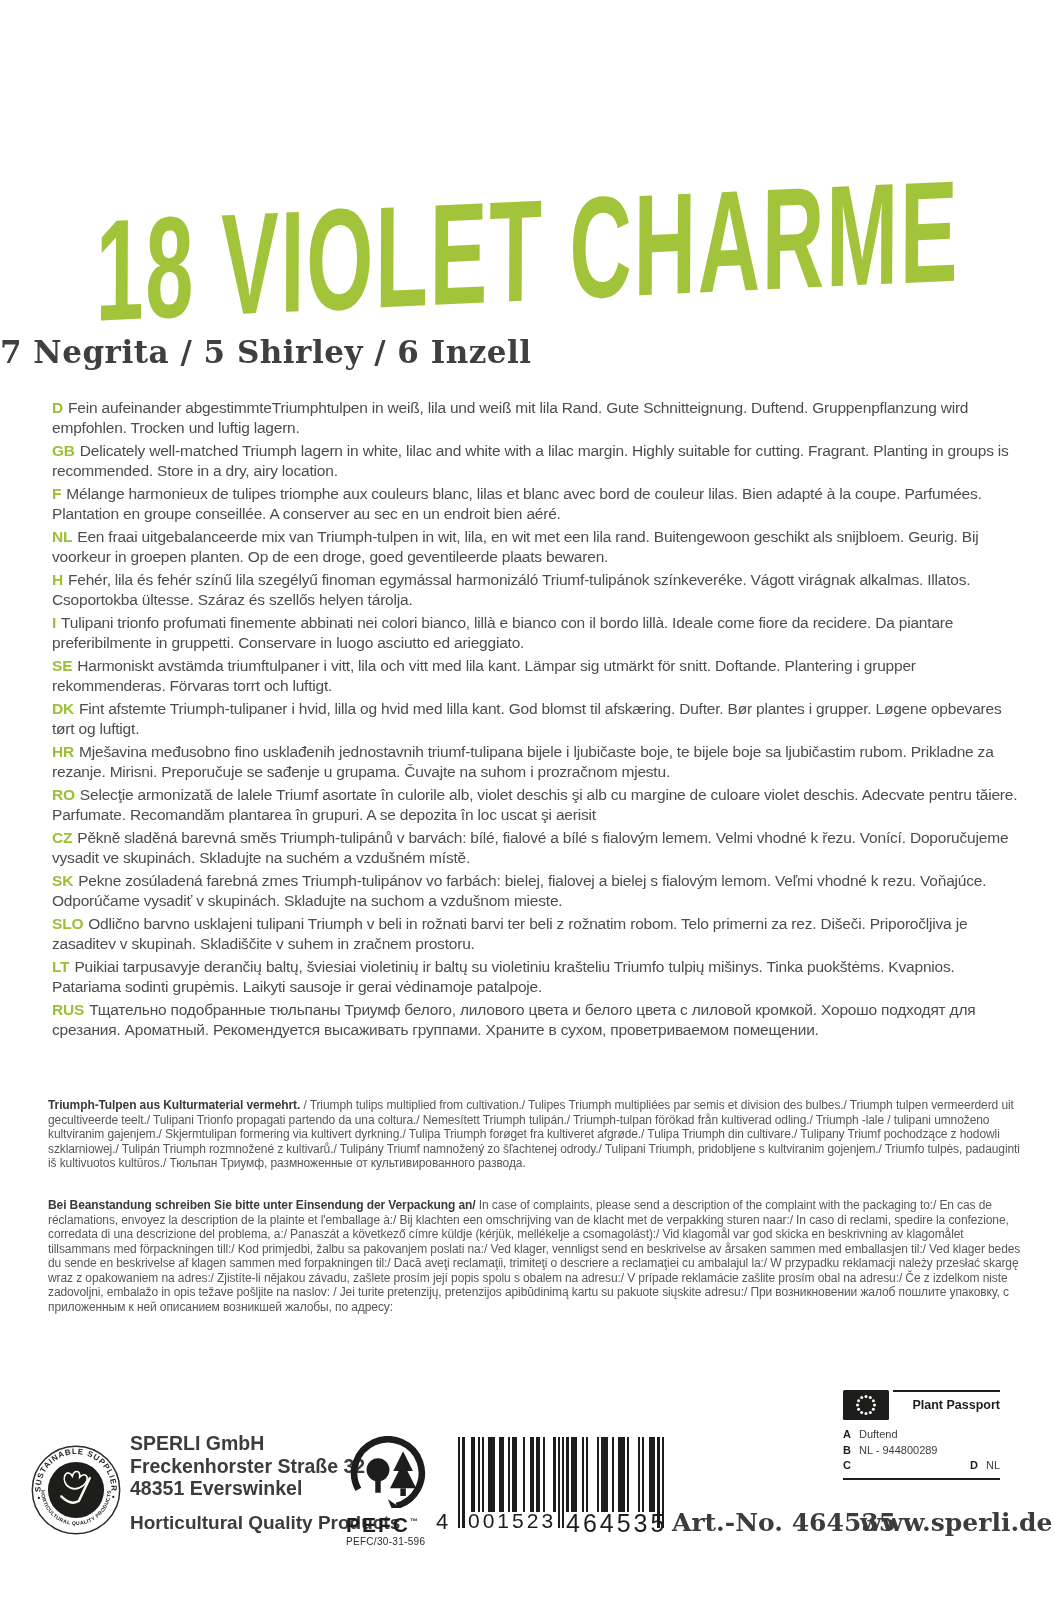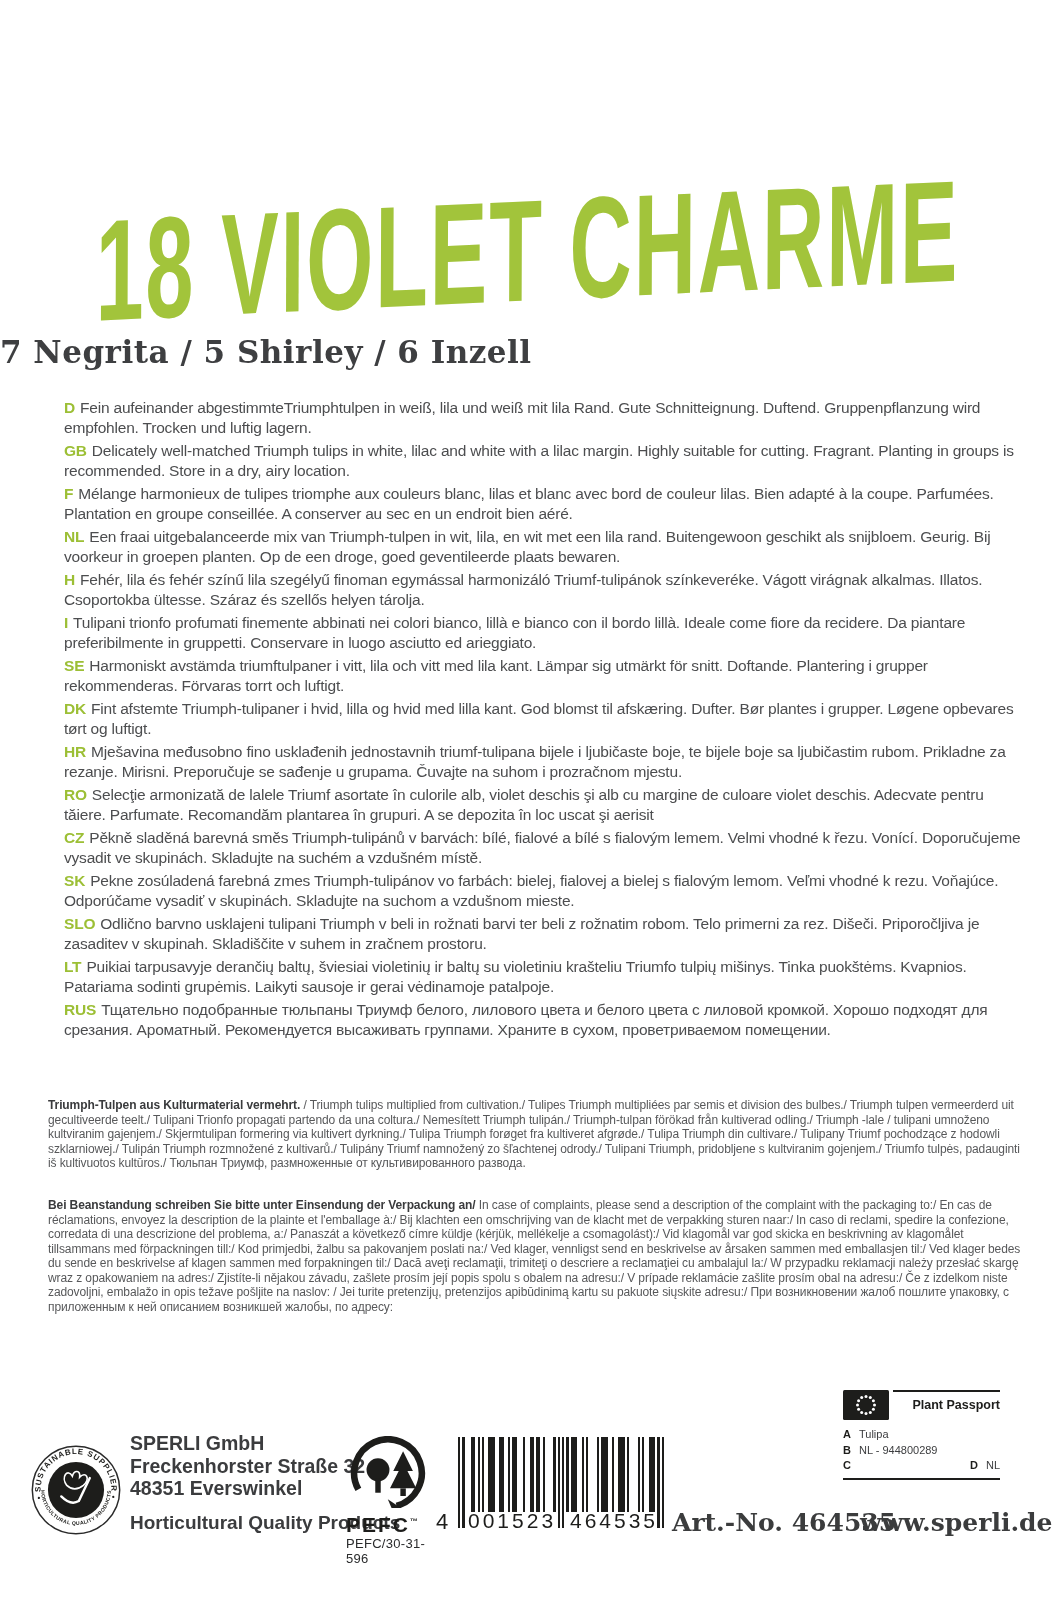--- a/index.html
+++ b/index.html
@@ -15,41 +15,41 @@
     transform:scaleX(.9) scaleY(1.5) rotate(-1.6deg) skewX(-2deg);
     transform-origin:center center;
   }
   .subtitle{
     position:absolute;top:334px;left:0;width:100%;text-align:left;
     font-family:"DejaVu Serif","Liberation Serif",serif;font-weight:700;
     font-size:31px;color:#3e3f41;letter-spacing:.5px;
   }
   
   .langs{position:absolute;top:398px;left:48px;width:973px;}
-  .lang-p{margin:0 0 4px 16px;font-size:15.5px;line-height:19.5px;letter-spacing:-.2px;color:#4c4d4f;}
+  .lang-p{margin:0 0 4px 4px;font-size:15.5px;line-height:19.5px;letter-spacing:-.2px;color:#4c4d4f;}
   .lang-p .code{color:#9cbf35;font-weight:700;margin-right:5px;}
   
   .smallprint{position:absolute;left:48px;width:973px;color:#57585a;}
   .sp1{top:1098px;}
   .sp2{top:1198px;}
   .smallprint p{margin:0;font-size:12px;line-height:14.5px;letter-spacing:-.1px;}
   .smallprint .lead{font-weight:700;color:#3a3b3d;}
   
   .badge{position:absolute;left:30px;top:1444px;width:92px;height:92px;}
   .address{position:absolute;left:130px;top:1432px;font-size:19.5px;line-height:22.5px;font-weight:700;color:#3b3c3e;}
   .tagline{position:absolute;left:130px;top:1512px;font-size:19px;font-weight:700;color:#3b3c3e;}
   .pefc{position:absolute;left:346px;top:1436px;width:96px;text-align:left;color:#1d1d1b;}
   .pefc .word{font-size:21px;font-weight:700;letter-spacing:2px;line-height:20px;}
   .pefc .word sup{font-size:8px;letter-spacing:0;}
-  .pefc .cert{font-size:13px;letter-spacing:.3px;margin-top:1px;color:#2a2b2c;}
+  .pefc .cert{font-size:10px;letter-spacing:.3px;margin-top:1px;color:#2a2b2c;}
   .barcode{position:absolute;left:436px;top:1437px;width:240px;height:102px;}
   .barcode svg{position:absolute;left:22px;top:0;}
   .bc-digit-lead{position:absolute;left:0;top:72px;font-size:22px;color:#1d1d1b;}
   .bc-left{position:absolute;left:32px;top:72px;width:96px;text-align:left;font-size:21px;letter-spacing:3px;color:#1d1d1b;}
-  .bc-right{position:absolute;left:130px;top:72px;width:96px;text-align:center;font-size:21px;letter-spacing:3px;color:#1d1d1b;}
+  .bc-right{position:absolute;left:130px;top:72px;width:96px;text-align:center;font-size:25px;letter-spacing:3px;color:#1d1d1b;}
   .artno{position:absolute;left:672px;top:1508px;font-family:"DejaVu Serif","Liberation Serif",serif;font-weight:700;font-size:25px;color:#3b3c3d;}
   .website{position:absolute;left:860px;top:1508px;font-family:"DejaVu Serif","Liberation Serif",serif;font-weight:700;font-size:25px;color:#3b3c3d;}
   
   .passport{position:absolute;left:843px;top:1390px;width:157px;color:#1d1d1b;}
   .pp-head{display:flex;align-items:flex-start;}
   .pp-flag{width:46px;height:30px;flex:0 0 auto;}
   .pp-titlewrap{flex:1;margin-left:4px;border-top:2px solid #1d1d1b;padding-top:3px;text-align:right;}
   .pp-title{font-size:12.5px;font-weight:700;}
   .pp-rows{margin-top:7px;border-bottom:2px solid #1d1d1b;padding-bottom:4px;}
   .pp-row{display:flex;font-size:11px;line-height:15.5px;}
@@ -64,21 +64,21 @@
 <div class="page">
 
   <div class="title">18 VIOLET CHARME</div>
 
   <div class="subtitle">7 Negrita / 5 Shirley / 6 Inzell</div>
 
   <div class="langs">
 
       <p class="lang-p"><span class="code">D</span><span>Fein aufeinander abgestimmteTriumphtulpen in weiß, lila und weiß mit lila Rand. Gute Schnitteignung. Duftend. Gruppenpflanzung wird empfohlen. Trocken und luftig lagern.</span></p>
 
-      <p class="lang-p"><span class="code">GB</span><span>Delicately well-matched Triumph tulips in white, lilac and white with a lilac margin. Highly suitable for cutting. Fragrant. Planting in groups is recommended. Store in a dry, airy location.</span></p>
+      <p class="lang-p"><span class="code">GB</span><span>Delicately well-matched Triumph lagern in white, lilac and white with a lilac margin. Highly suitable for cutting. Fragrant. Planting in groups is recommended. Store in a dry, airy location.</span></p>
 
       <p class="lang-p"><span class="code">F</span><span>Mélange harmonieux de tulipes triomphe aux couleurs blanc, lilas et blanc avec bord de couleur lilas. Bien adapté à la coupe. Parfumées. Plantation en groupe conseillée. A conserver au sec en un endroit bien aéré.</span></p>
 
       <p class="lang-p"><span class="code">NL</span><span>Een fraai uitgebalanceerde mix van Triumph-tulpen in wit, lila, en wit met een lila rand. Buitengewoon geschikt als snijbloem. Geurig. Bij voorkeur in groepen planten. Op de een droge, goed geventileerde plaats bewaren.</span></p>
 
       <p class="lang-p"><span class="code">H</span><span>Fehér, lila és fehér színű lila szegélyű finoman egymással harmonizáló Triumf-tulipánok színkeveréke. Vágott virágnak alkalmas. Illatos. Csoportokba ültesse. Száraz és szellős helyen tárolja.</span></p>
 
       <p class="lang-p"><span class="code">I</span><span>Tulipani trionfo profumati finemente abbinati nei colori bianco, lillà e bianco con il bordo lillà. Ideale come fiore da recidere. Da piantare preferibilmente in gruppetti. Conservare in luogo asciutto ed arieggiato.</span></p>
 
       <p class="lang-p"><span class="code">SE</span><span>Harmoniskt avstämda triumftulpaner i vitt, lila och vitt med lila kant. Lämpar sig utmärkt för snitt. Doftande. Plantering i grupper rekommenderas. Förvaras torrt och luftigt.</span></p>
@@ -231,21 +231,21 @@
       </svg>
       <div class="pp-titlewrap">
         <span class="pp-title">Plant Passport</span>
       </div>
     </div>
     <div class="pp-rows">
       <div class="pp-row" style="display:block;">
 
           <div class="pp-row">
             <span class="lab">A</span>
-            <span class="val">Tulipa</span>
+            <span class="val">Duftend</span>
           </div>
 
           <div class="pp-row">
             <span class="lab">B</span>
             <span class="val">NL - 944800289</span>
           </div>
         </div>
       <div class="pp-row">
         <span class="lab">C</span>
         <span class="spacer"></span>

